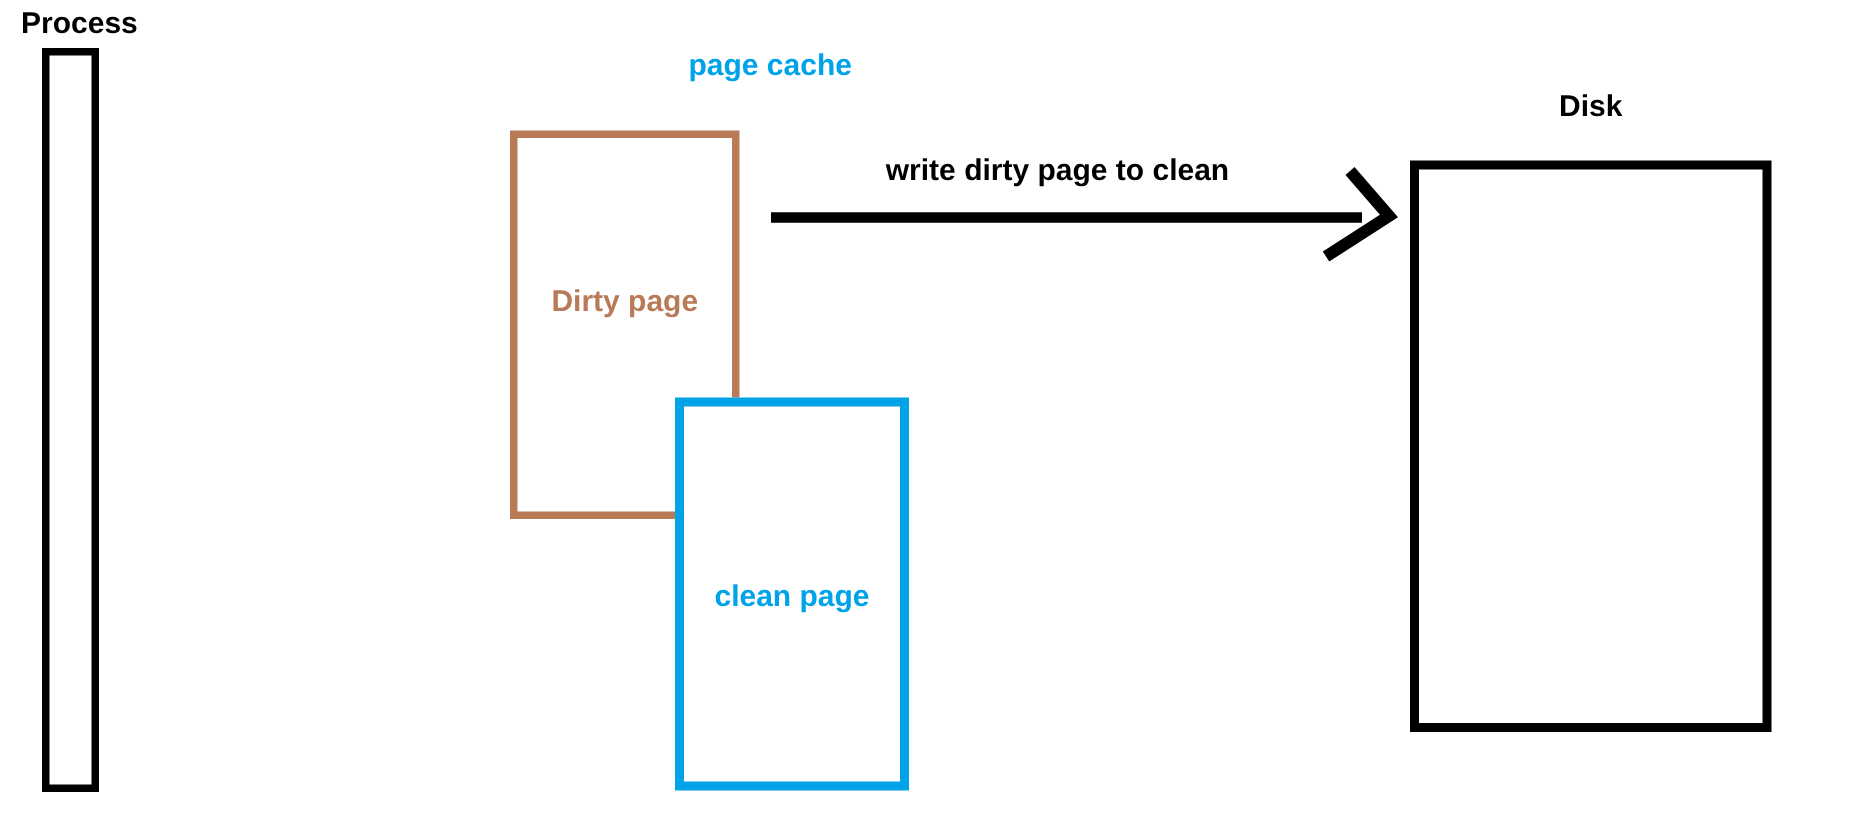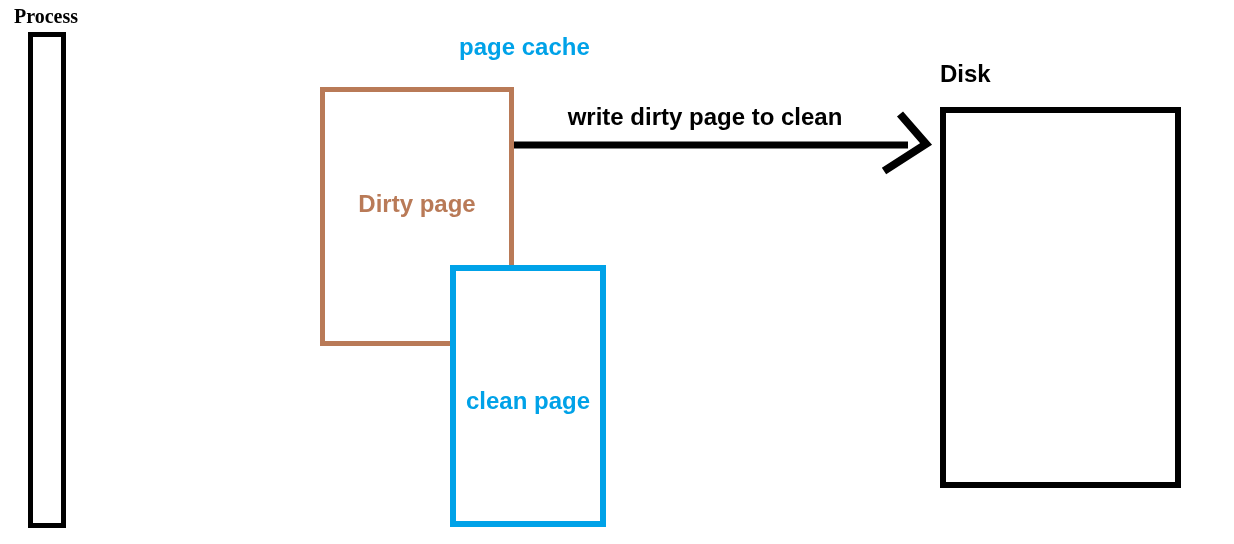--- a/index.html
+++ b/index.html
@@ -11,54 +11,54 @@
     position: relative;
     width: 1234px;
     height: 544px;
     background: var(--background, #ffffff);
     font-family: "Liberation Sans", sans-serif;
     overflow: hidden;
   }
   .label {
     position: absolute;
     font-weight: bold;
-    font-size: 24px;
+    font-size: 20px;
     line-height: 1.15;
     white-space: nowrap;
     color: var(--black);
   }
   .rect {
     position: absolute;
     box-sizing: border-box;
     background: transparent;
   }
   
-  .process-label { left: 14px; top: 5px; font-size: 20px; font-family: Liberation Serif, serif; }
+  .process-label { left: 14px; top: 5px; font-size: 20px; }
   .process-rect  { left: 28px; top: 32px; width: 38px; height: 496px;
                    border: 5px solid var(--black); }
   
   .pagecache-label { left: 459px; top: 33px; color: var(--blue); }
   
-  .dirty-rect { left: 320px; top: 87px; width: 194px; height: 259px;
+  .dirty-rect { left: 340px; top: 87px; width: 153px; height: 259px;
                 border: 5px solid var(--brown); z-index: 1; }
   .dirty-rect .inner { left: 0; right: 0; top: 98px; text-align: center;
                        color: var(--brown); }
   
   .clean-rect { left: 450px; top: 265px; width: 156px; height: 262px;
                 border: 6px solid var(--blue); background: #ffffff; z-index: 2; }
   .clean-rect .inner { left: 0; right: 0; top: 116px; text-align: center;
                        color: var(--blue); }
   
   .arrow-svg { position: absolute; left: 0; top: 0; z-index: 3;
                pointer-events: none; stroke: var(--black); fill: none; }
   .arrow-svg .shaft { stroke-width: 7; }
   .arrow-svg .head  { stroke-width: 8; stroke-linecap: butt; stroke-linejoin: miter; }
   .write-label { left: 555px; top: 103px; width: 300px; text-align: center; }
   
-  .disk-label { left: 940px; top: 60px; width: 241px; text-align: left; }
+  .disk-label { left: 940px; top: 60px; width: 241px; text-align: center; }
   .disk-rect  { left: 940px; top: 107px; width: 241px; height: 381px;
                 border: 6px solid var(--black); }
 </style>
 </head>
 <body>
 
 <div class="canvas">
 
   <span class="label process-label">Process</span>
 

